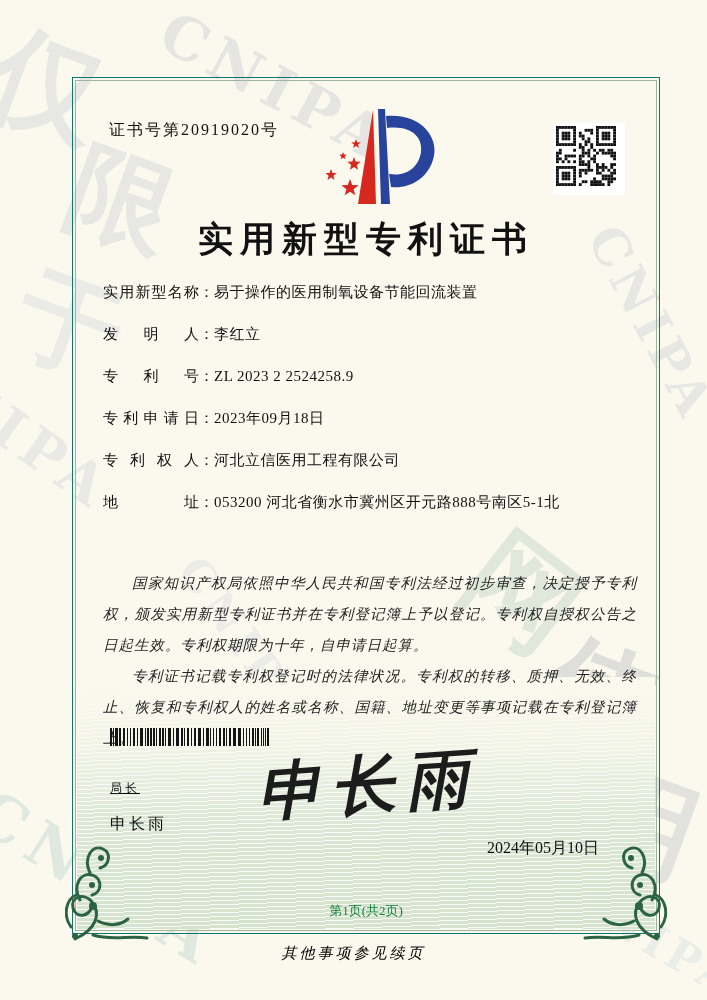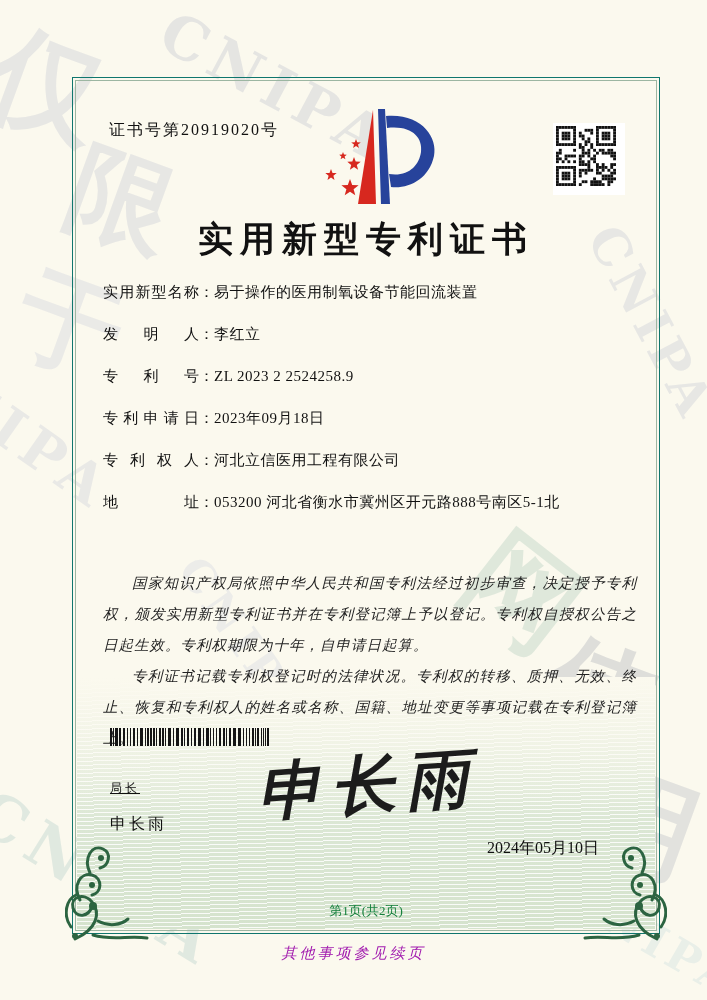--- a/index.html
+++ b/index.html
@@ -61,21 +61,21 @@
     position:absolute;left:130px;top:672px;width:330px;text-align:center;
     font-size:64px;font-weight:bold;font-style:italic;color:#1c1c1c;
     transform:rotate(-4deg);letter-spacing:10px;line-height:1.1;
     font-family:"DejaVu Serif",serif;
   }
   .issue-date{position:absolute;left:360px;top:760px;width:220px;text-align:center;font-size:16px;}
   .page-indicator{position:absolute;left:0;top:824px;width:100%;text-align:center;font-size:13px;color:#15803d;}
   
   .footer-note{
     position:absolute;left:0;top:944px;width:100%;text-align:center;z-index:2;
-    font-size:15px;font-style:italic;letter-spacing:3px;color:#a21caf;
+    font-size:15px;font-style:italic;letter-spacing:3px;color:#000000;
   }
   
   .orn{position:absolute;width:86px;height:112px;z-index:3;}
   .orn-bl{left:-8px;bottom:-10px;}
   .orn-br{right:-8px;bottom:-10px;transform:scaleX(-1);}
 </style>
 </head>
 <body>
 
 <div class="wm-layer">

